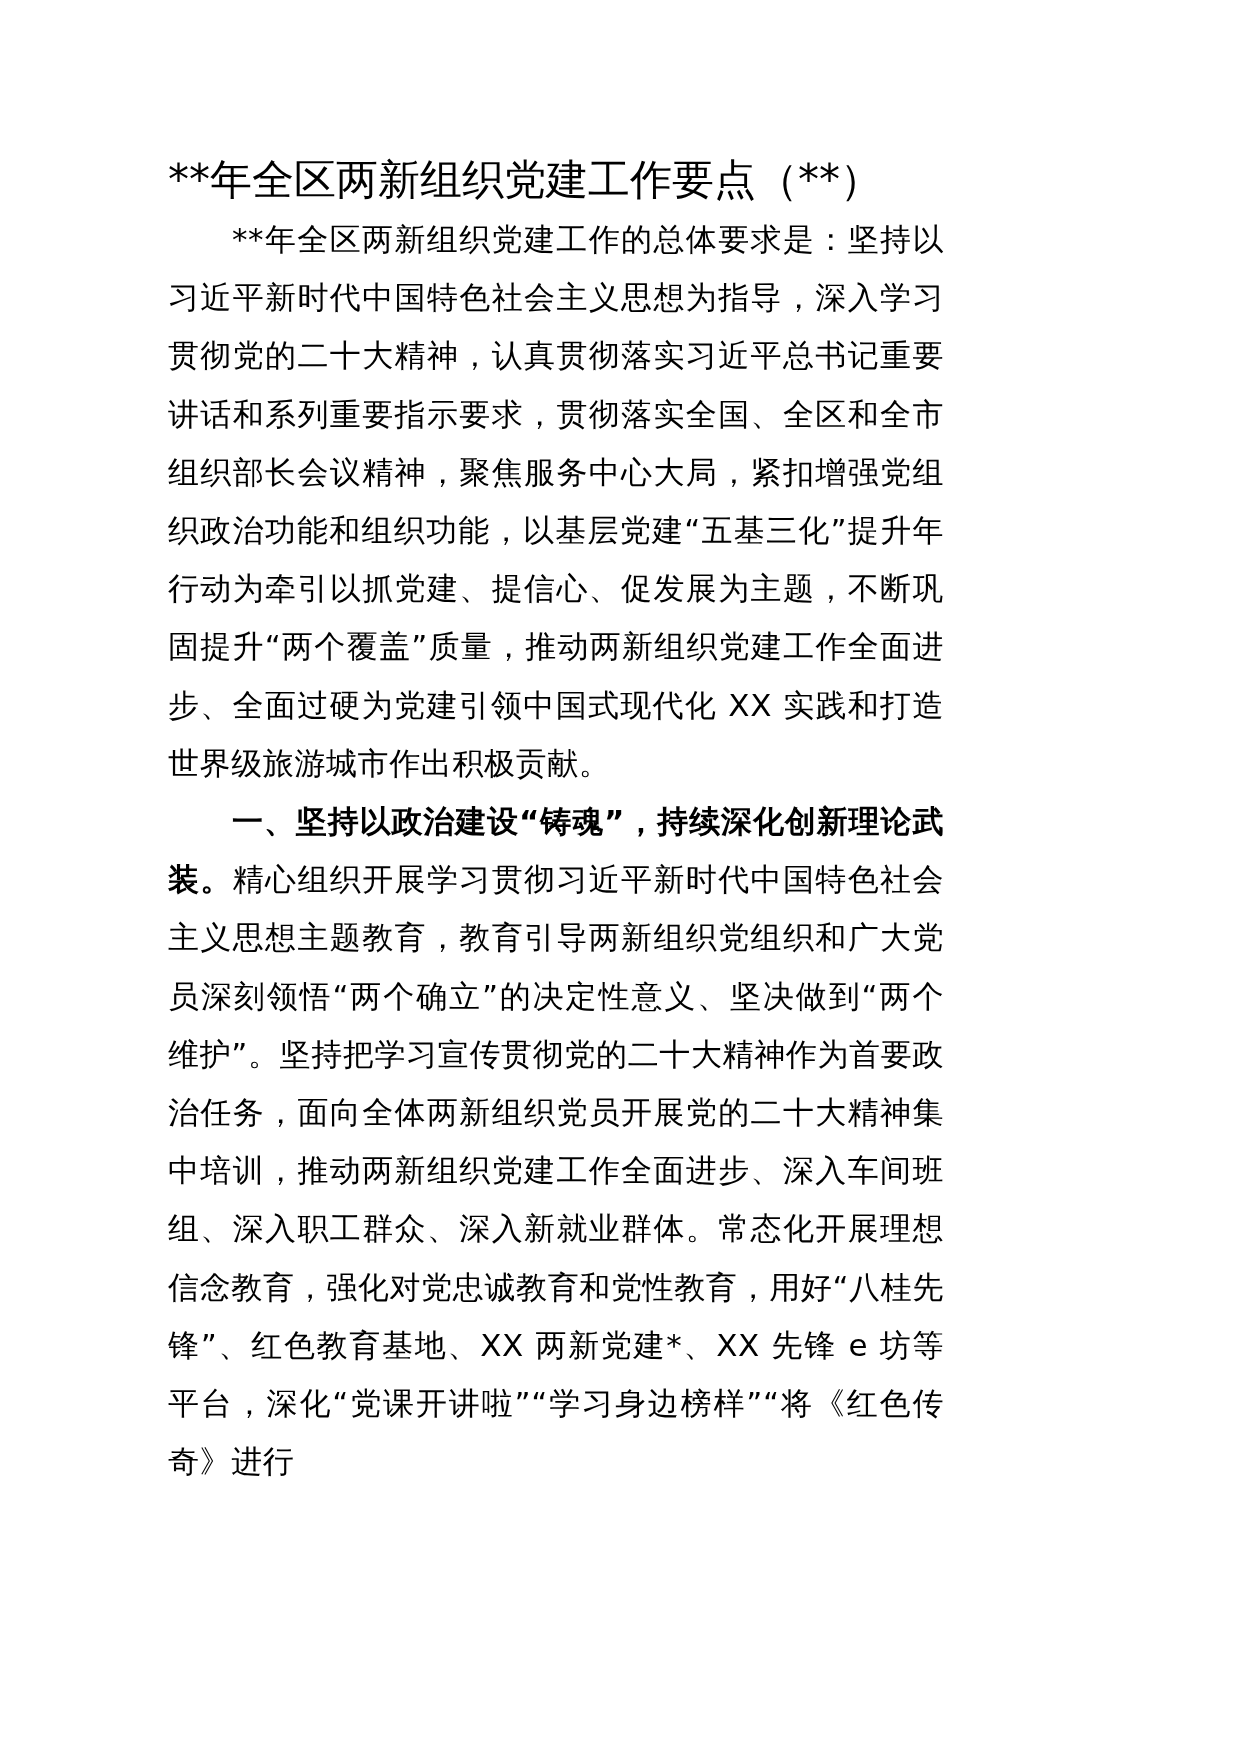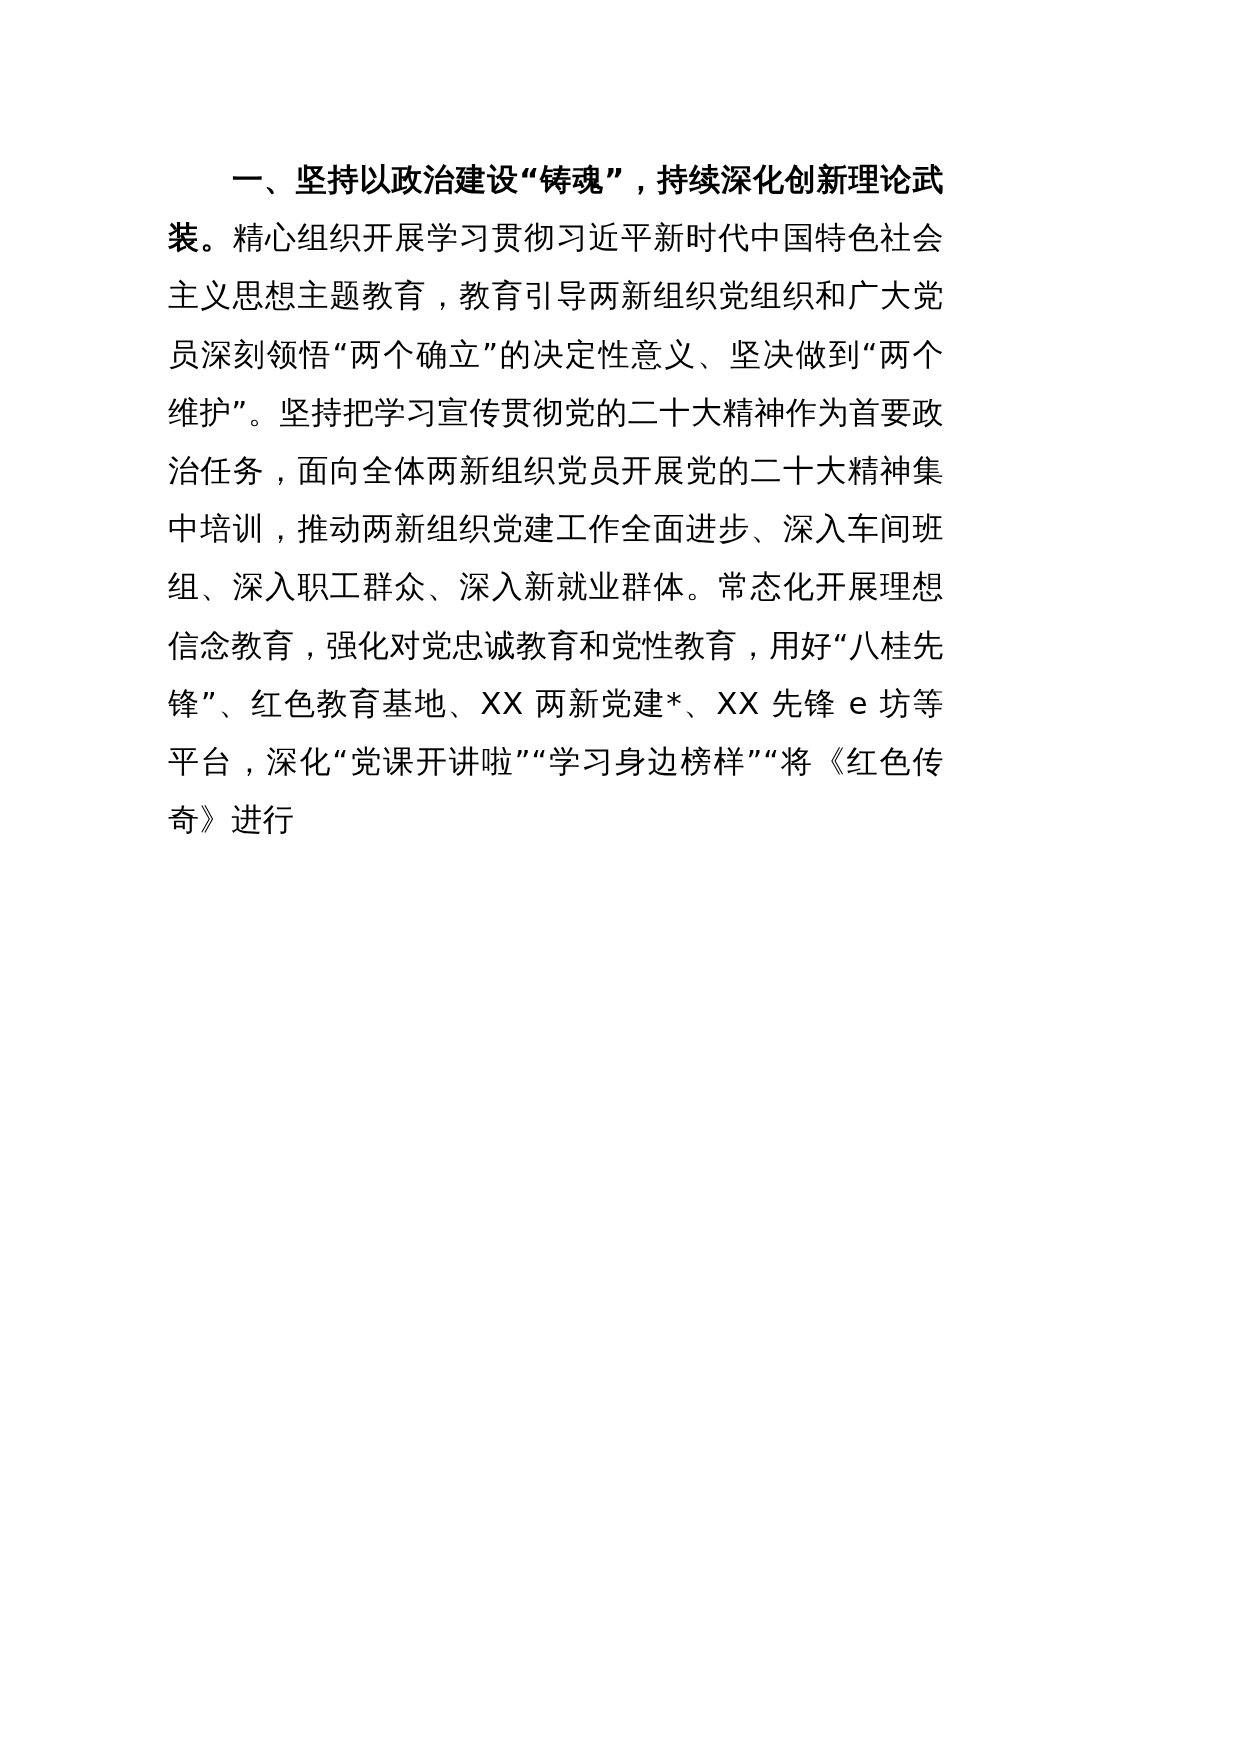--- a/index.html
+++ b/index.html
@@ -43,18 +43,22 @@
       margin-top: 0;
     }
     .heading-inline {
       font-weight: bold;
     }
   </style>
 </head>
 <body>
 
 <div class="page">
+  <h1 class="doc-title">**年全区两新组织党建工作要点（**）</h1>
 
+  <p class="para">
+    <span>**年全区两新组织党建工作的总体要求是：坚持以习近平新时代中国特色社会主义思想为指导，深入学习贯彻党的二十大精神，认真贯彻落实习近平总书记重要讲话和系列重要指示要求，贯彻落实全国、全区和全市组织部长会议精神，聚焦服务中心大局，紧扣增强党组织政治功能和组织功能，以基层党建“五基三化”提升年行动为牵引以抓党建、提信心、促发展为主题，不断巩固提升“两个覆盖”质量，推动两新组织党建工作全面进步、全面过硬为党建引领中国式现代化 XX 实践和打造世界级旅游城市作出积极贡献。</span>
+  </p>
 
   <p class="para">
     <span class="heading-inline">一、坚持以政治建设“铸魂”，持续深化创新理论武装。</span><span>精心组织开展学习贯彻习近平新时代中国特色社会主义思想主题教育，教育引导两新组织党组织和广大党员深刻领悟“两个确立”的决定性意义、坚决做到“两个维护”。坚持把学习宣传贯彻党的二十大精神作为首要政治任务，面向全体两新组织党员开展党的二十大精神集中培训，推动两新组织党建工作全面进步、深入车间班组、深入职工群众、深入新就业群体。常态化开展理想信念教育，强化对党忠诚教育和党性教育，用好“八桂先锋”、红色教育基地、XX 两新党建*、XX 先锋 e 坊等平台，深化“党课开讲啦”“学习身边榜样”“将《红色传奇》进行</span>
   </p>
 </div>
 
 </body></html>

